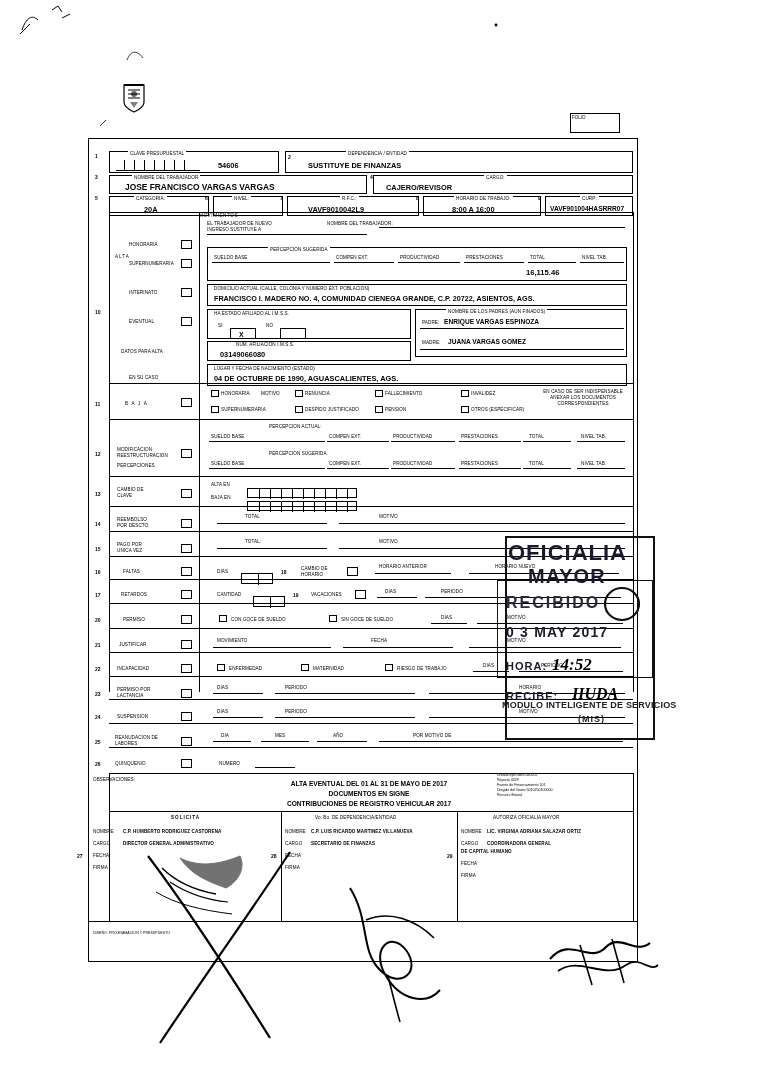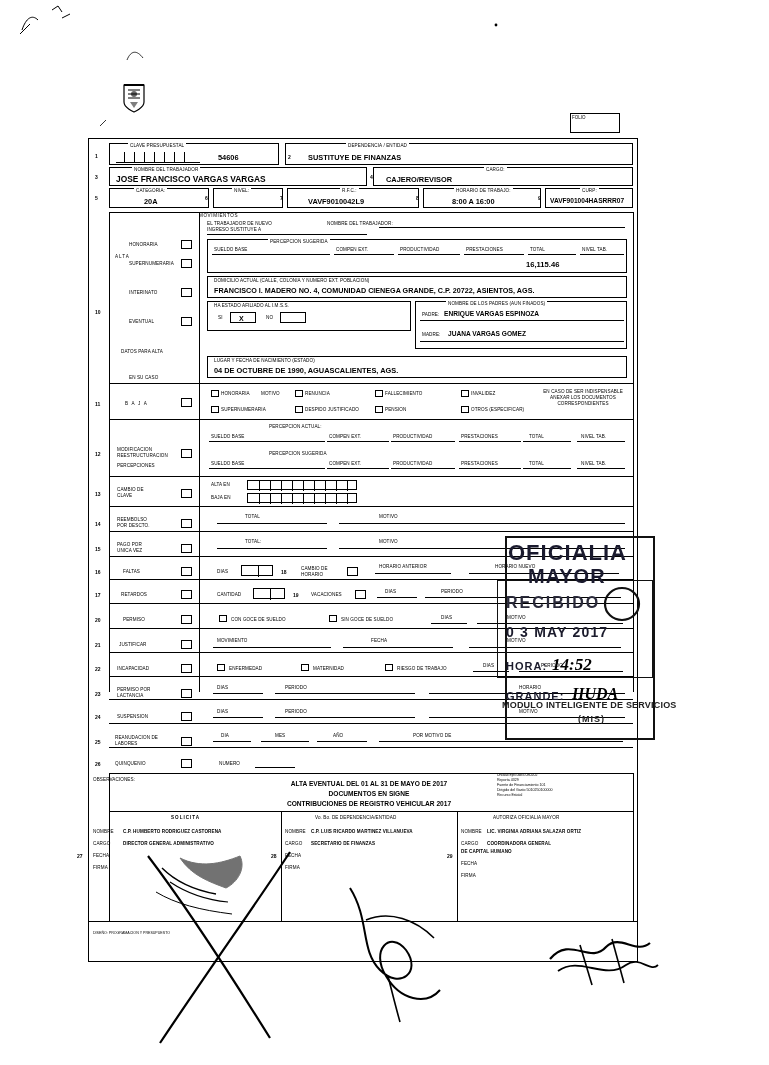--- a/index.html
+++ b/index.html
@@ -5,21 +5,21 @@
   html,body{margin:0;padding:0;background:#fff;}
   body{width:769px;height:1065px;position:relative;font-family:"Liberation Sans",sans-serif;color:#000;}
   .sheet{position:absolute;left:0;top:0;width:769px;height:1065px;background:#fff;}
   .gov-title{position:absolute;left:0;top:88px;width:769px;text-align:center;font-family:"Liberation Serif",serif;font-weight:bold;font-size:12.5px;letter-spacing:.4px;}
   .form-title{position:absolute;left:0;top:122px;width:769px;text-align:center;font-family:"Liberation Serif",serif;font-weight:bold;font-size:10.5px;letter-spacing:.2px;}
   .shield{position:absolute;left:120px;top:82px;width:28px;height:32px;}
   .folio{position:absolute;left:570px;top:113px;width:46px;height:16px;border:1px solid #000;font-size:4.5px;padding:1px;}
   
   .frame{position:absolute;left:88px;top:138px;width:548px;height:822px;border:1px solid #000;}
   .r{position:absolute;box-sizing:border-box;}
-  .bx{border:1px solid #000;}
+  .bx{border:1px solid #000;margin-top:8px;}
   .lbl{font-size:4.6px;letter-spacing:.1px;line-height:6px;}
   .val{font-size:7.4px;font-weight:bold;font-family:"Liberation Sans",sans-serif;}
   .valsm{font-size:6.6px;font-weight:bold;}
   .num{position:absolute;font-size:5px;font-weight:bold;}
   .cb{position:absolute;width:11px;height:9px;border:1px solid #000;box-sizing:border-box;}
   .cbs{position:absolute;width:8px;height:7px;border:1px solid #000;box-sizing:border-box;}
   .line{position:absolute;border-bottom:1px solid #000;height:0;}
   .vline{position:absolute;border-left:1px solid #000;width:0;}
   .grid-cell{position:absolute;border-left:1px solid #000;width:0;height:10px;}
   .stampbox{position:absolute;border:2px solid #111;}
@@ -81,21 +81,21 @@
     <div class="num" style="left:6px;top:14px;">1</div>
 
     <div class="r bx" style="left:196px;top:4px;width:348px;height:22px;">
       <div class="lbl" style="position:absolute;left:60px;top:-1px;background:#fff;padding:0 2px;">DEPENDENCIA / ENTIDAD</div>
       <div class="val" style="position:absolute;left:22px;top:9px;">SUSTITUYE DE FINANZAS</div>
     </div>
     <div class="num" style="left:199px;top:15px;">2</div>
 
     <div class="r bx" style="left:20px;top:28px;width:258px;height:19px;">
       <div class="lbl" style="position:absolute;left:22px;top:-1px;background:#fff;padding:0 2px;">NOMBRE DEL TRABAJADOR</div>
-      <div class="val" style="position:absolute;left:6px;top:6px;font-size:8.4px;">JOSE FRANCISCO VARGAS VARGAS</div>
+      <div class="val" style="position:absolute;left:15px;top:6px;font-size:8.4px;">JOSE FRANCISCO VARGAS VARGAS</div>
     </div>
     <div class="num" style="left:6px;top:35px;">3</div>
 
     <div class="r bx" style="left:284px;top:28px;width:260px;height:19px;">
       <div class="lbl" style="position:absolute;left:110px;top:-1px;background:#fff;padding:0 2px;">CARGO:</div>
       <div class="val" style="position:absolute;left:12px;top:7px;">CAJERO/REVISOR</div>
     </div>
     <div class="num" style="left:281px;top:35px;">4</div>
 
     <div class="r bx" style="left:20px;top:49px;width:100px;height:20px;">
@@ -187,20 +187,24 @@
     <div class="r bx" style="left:326px;top:162px;width:212px;height:48px;">
       <div class="lbl" style="position:absolute;left:30px;top:-1px;background:#fff;padding:0 2px;">NOMBRE DE LOS PADRES (AUN FINADOS)</div>
       <div class="lbl" style="position:absolute;left:6px;top:10px;">PADRE:</div>
       <div class="valsm" style="position:absolute;left:28px;top:8px;">ENRIQUE VARGAS ESPINOZA</div>
       <div class="line" style="left:4px;top:18px;width:204px;"></div>
       <div class="lbl" style="position:absolute;left:6px;top:30px;">MADRE:</div>
       <div class="valsm" style="position:absolute;left:32px;top:28px;">JUANA VARGAS GOMEZ</div>
       <div class="line" style="left:4px;top:39px;width:204px;"></div>
     </div>
 
+    <div class="r bx" style="left:118px;top:194px;width:204px;height:20px;">
+      <div class="lbl" style="position:absolute;left:28px;top:0px;">NUM. AFILIACION I.M.S.S.</div>
+      <div class="valsm" style="position:absolute;left:12px;top:8px;font-size:7.4px;">03149066080</div>
+    </div>
 
     <div class="r bx" style="left:118px;top:217px;width:420px;height:22px;">
       <div class="lbl" style="position:absolute;left:6px;top:1px;">LUGAR Y FECHA DE NACIMIENTO (ESTADO)</div>
       <div class="valsm" style="position:absolute;left:6px;top:9px;font-size:7.4px;">04 DE OCTUBRE DE 1990, AGUASCALIENTES, AGS.</div>
     </div>
 
     <div class="line" style="left:20px;top:244px;width:524px;"></div>
     <div class="num" style="left:6px;top:262px;">11</div>
     <div class="lbl" style="position:absolute;left:36px;top:262px;letter-spacing:1.2px;">B A J A</div>
     <div class="cb" style="left:92px;top:259px;"></div>
@@ -474,21 +478,21 @@
 
   <div class="stamp-text" style="left:508px;top:540px;font-size:22px;">OFICIALIA</div>
   <div class="stamp-text" style="left:528px;top:565px;font-size:20px;">MAYOR</div>
   <div class="stamp-text" style="left:506px;top:594px;font-size:16px;letter-spacing:2px;color:#2a2a3a;">RECIBIDO</div>
   <svg class="scribble" style="left:600px;top:586px;" width="44" height="36">
     <ellipse cx="22" cy="18" rx="17" ry="16" fill="none" stroke="#111" stroke-width="2.2"></ellipse>
   </svg>
   <div class="stamp-text" style="left:506px;top:624px;font-size:14px;letter-spacing:1.2px;color:#1b1b2c;">0 3 MAY 2017</div>
   <div class="stamp-text" style="left:506px;top:660px;font-size:11px;color:#1b1b2c;">HORA:</div>
   <div class="hand" style="position:absolute;left:552px;top:655px;font-size:17px;">14:52</div>
-  <div class="stamp-text" style="left:506px;top:690px;font-size:11px;color:#1b1b2c;">GRANDE:</div>
+  <div class="stamp-text" style="left:506px;top:690px;font-size:11px;color:#1b1b2c;">RECIBE:</div>
   <div class="hand" style="position:absolute;left:572px;top:685px;font-size:16px;">HUDA</div>
   <div class="stamp-text" style="left:502px;top:700px;font-size:9px;letter-spacing:.2px;color:#222;">MODULO INTELIGENTE DE SERVICIOS</div>
   <div class="stamp-text" style="left:578px;top:714px;font-size:9px;color:#222;">(MIS)</div>
 
   <svg class="scribble" style="left:140px;top:838px;" width="210" height="225">
     <path d="M8 18 C40 60, 80 120, 130 200" stroke="#000" fill="none" stroke-width="2.2"></path>
     <path d="M150 14 C120 60, 70 130, 20 205" stroke="#000" fill="none" stroke-width="2.2"></path>
     <path d="M40 20 C60 30, 80 26, 100 18 C106 30, 98 44, 86 50 C70 44, 52 38, 40 20 Z" stroke="#000" fill="#000" opacity=".55"></path>
     <path d="M22 30 C36 44, 54 52, 76 56" stroke="#000" fill="none" stroke-width="1.4"></path>
     <path d="M30 44 C48 56, 66 62, 88 64" stroke="#000" fill="none" stroke-width="1.2"></path>

